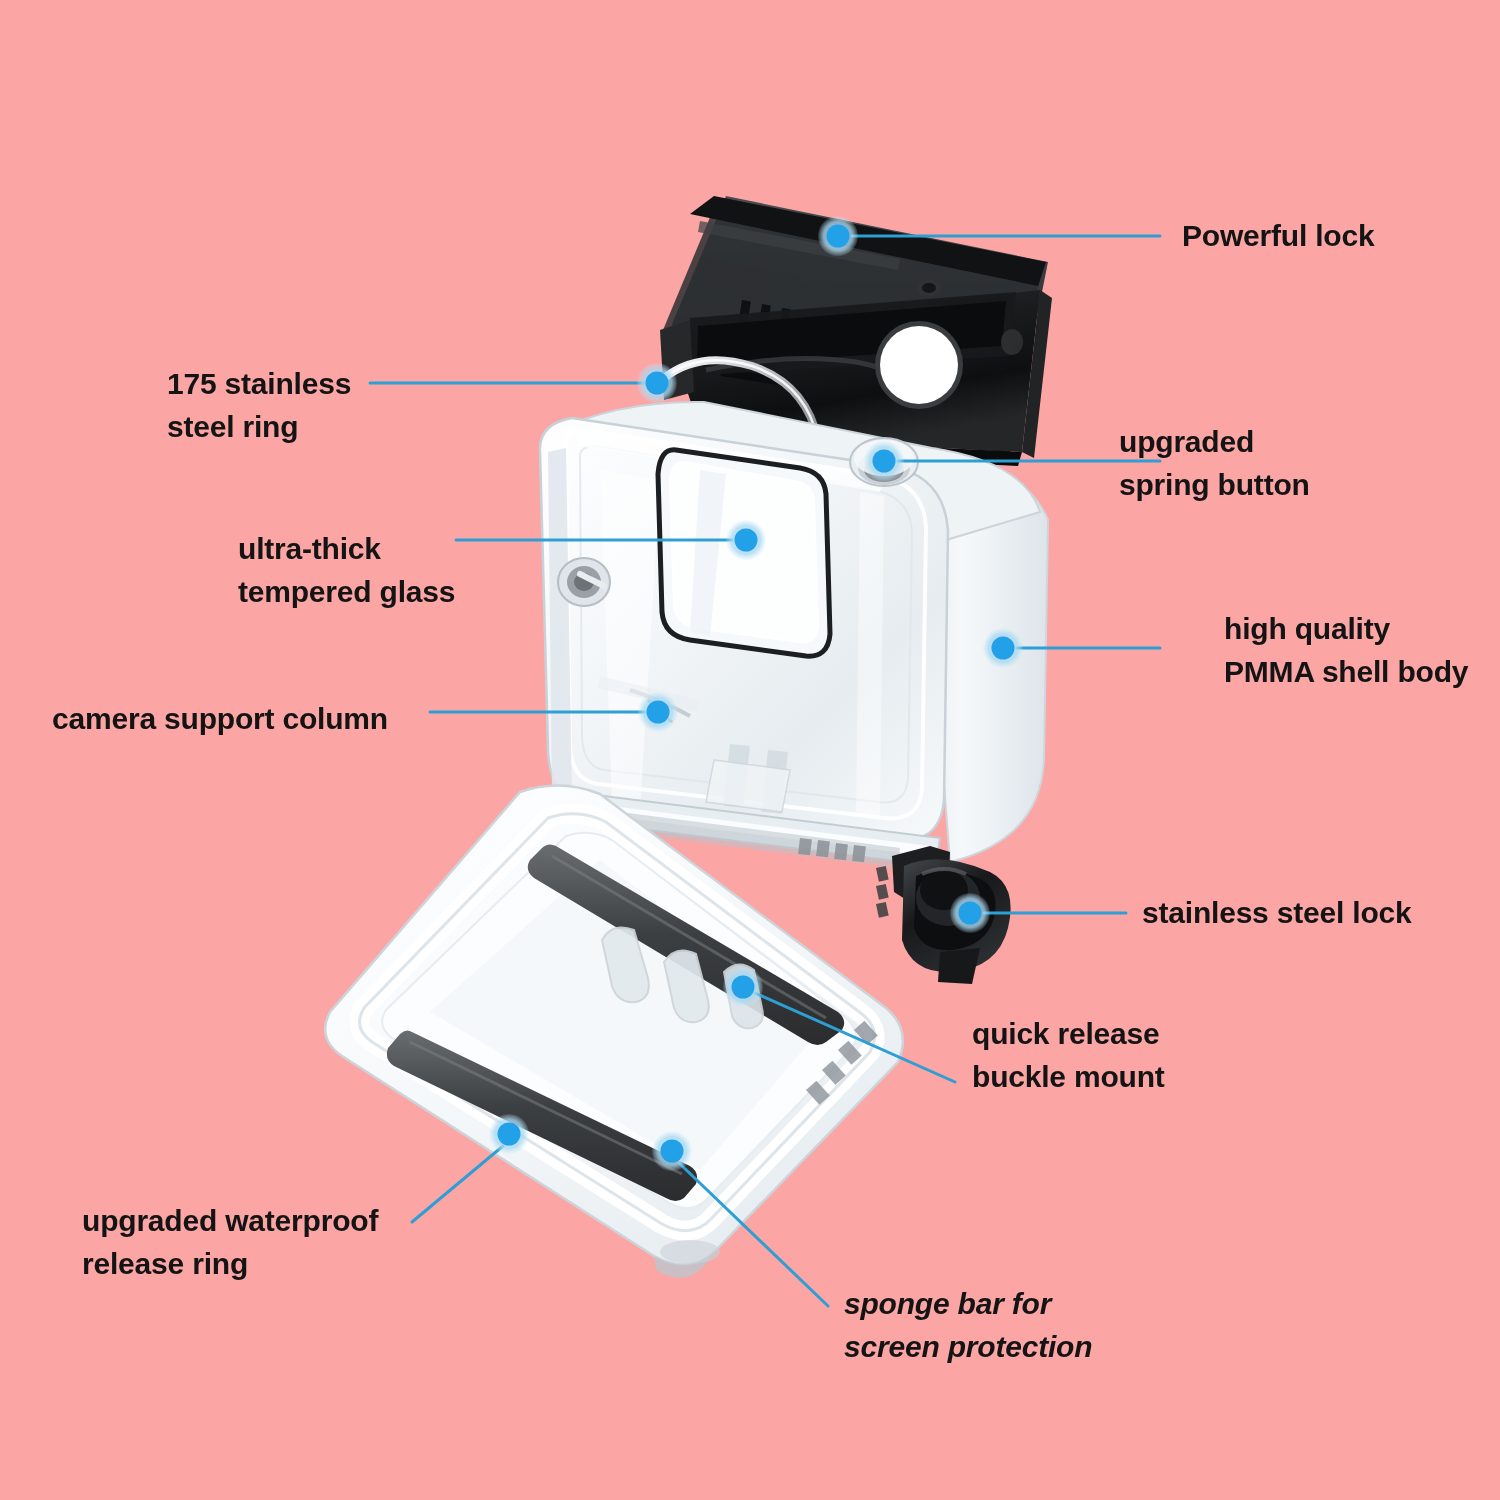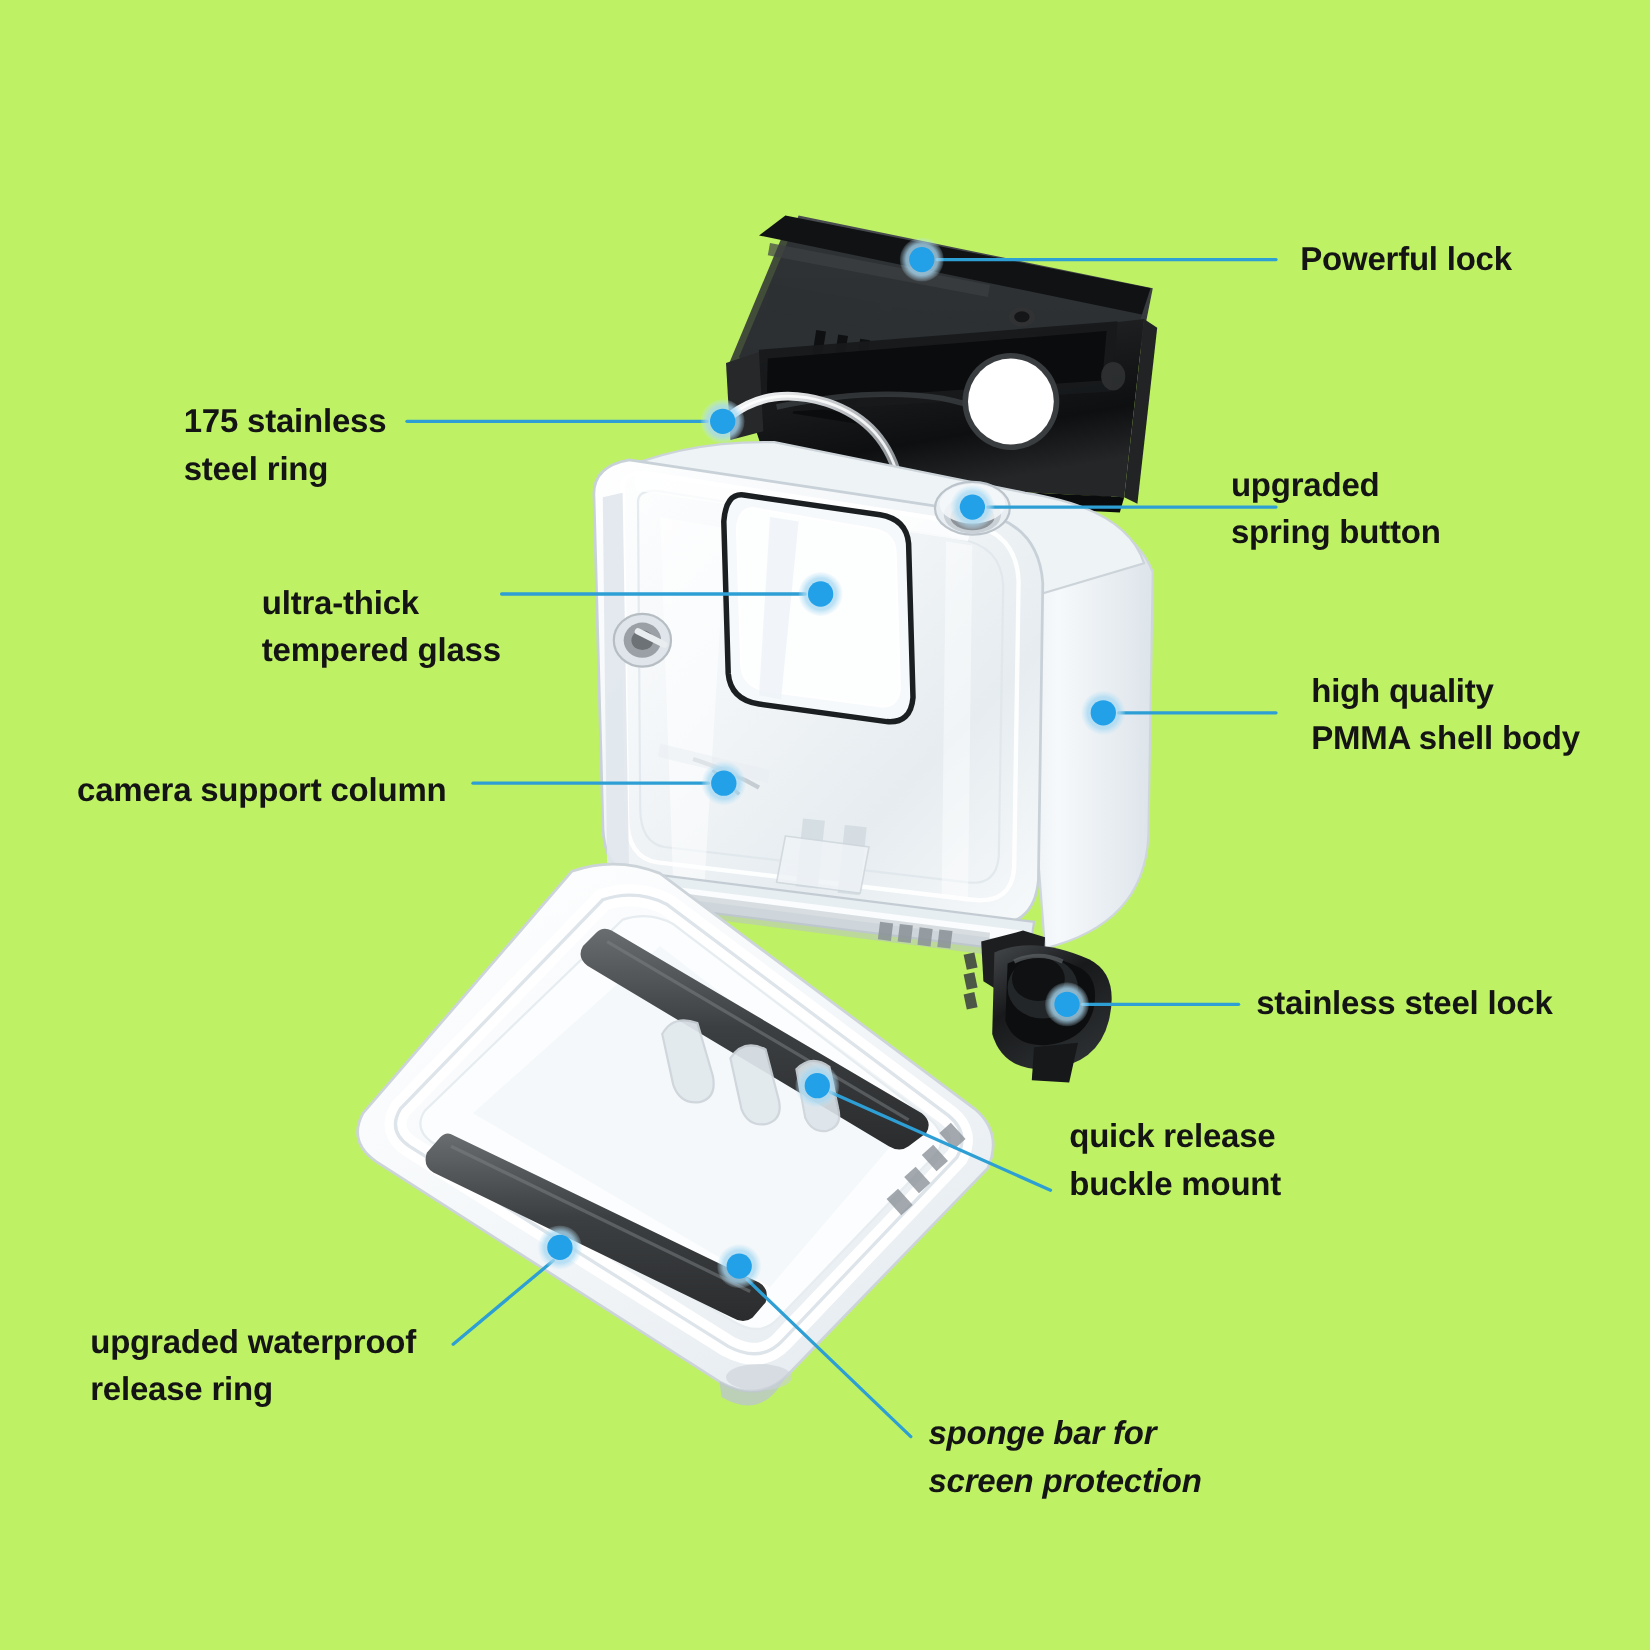--- a/index.html
+++ b/index.html
@@ -8,21 +8,21 @@
     padding: 0;
     background: #ffffff;
   }
   body {
     font-family: "Liberation Sans", sans-serif;
   }
   #stage {
     position: relative;
     width: 1500px;
     height: 1500px;
-    background: #bef264;
+    background: #fca5a5;
     overflow: hidden;
   }
   #diagram-svg {
     position: absolute;
     left: 0;
     top: 0;
     width: 1500px;
     height: 1500px;
   }
   .callout-label {
@@ -312,23 +312,23 @@
   </svg>
 
   <div id="labels-layer">
       <div class="callout-label align-left" style="left: 1182px; top: 215px;">Powerful lock</div>
       <div class="callout-label align-left" style="left: 167px; top: 363px;">175 stainless
 steel ring</div>
       <div class="callout-label align-left" style="left: 1119px; top: 421px;">upgraded
 spring button</div>
       <div class="callout-label align-left" style="left: 238px; top: 528px;">ultra-thick
 tempered glass</div>
-      <div class="callout-label align-left" style="left: 1192px; top: 608px;">high quality
+      <div class="callout-label align-left" style="left: 1224px; top: 608px;">high quality
 PMMA shell body</div>
-      <div class="callout-label align-left" style="left: 70px; top: 698px;">camera support column</div>
+      <div class="callout-label align-left" style="left: 52px; top: 698px;">camera support column</div>
       <div class="callout-label align-left" style="left: 1142px; top: 892px;">stainless steel lock</div>
       <div class="callout-label align-left" style="left: 972px; top: 1013px;">quick release
 buckle mount</div>
       <div class="callout-label align-left" style="left: 82px; top: 1200px;">upgraded waterproof
 release ring</div>
       <div class="callout-label align-left" style="left: 844px; top: 1283px; font-style: italic;">sponge bar for
 screen protection</div>
     </div>
 
 </div>

